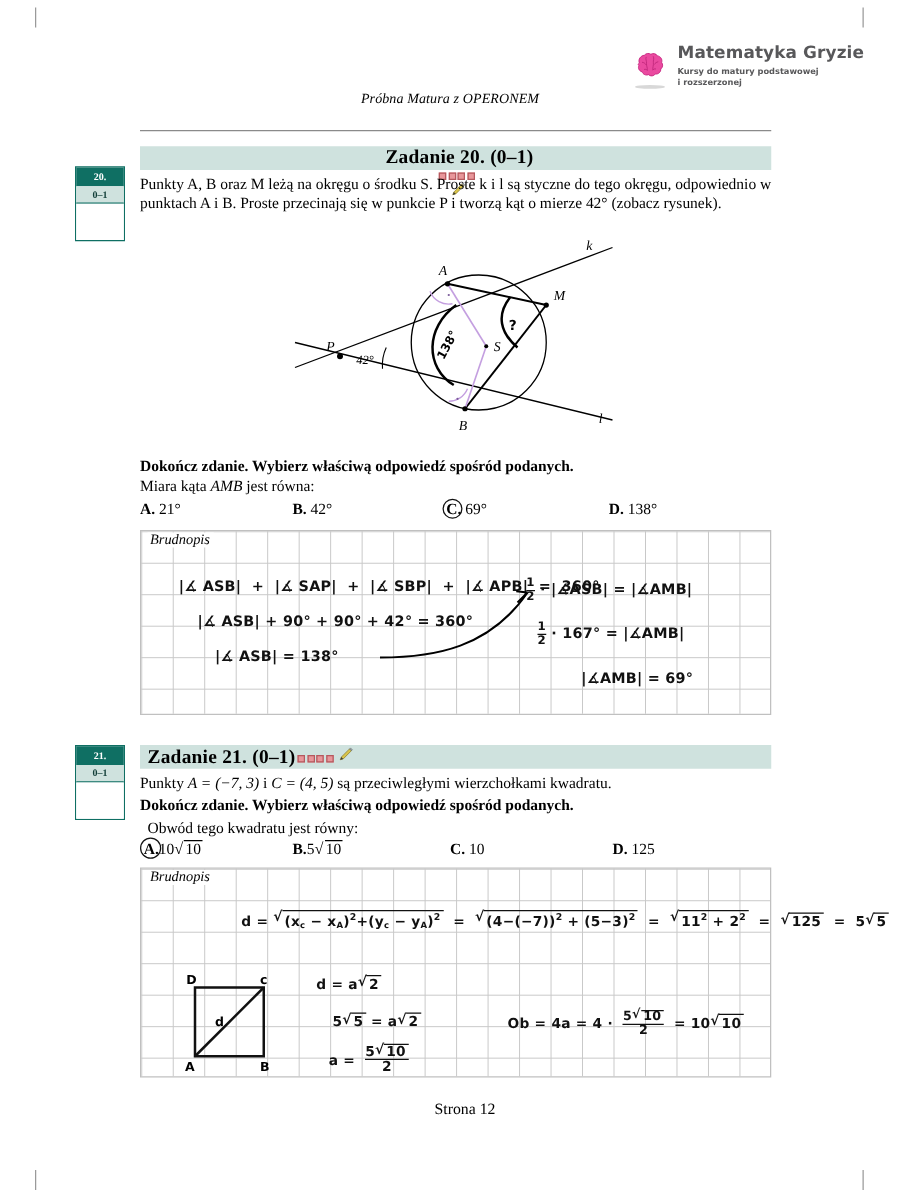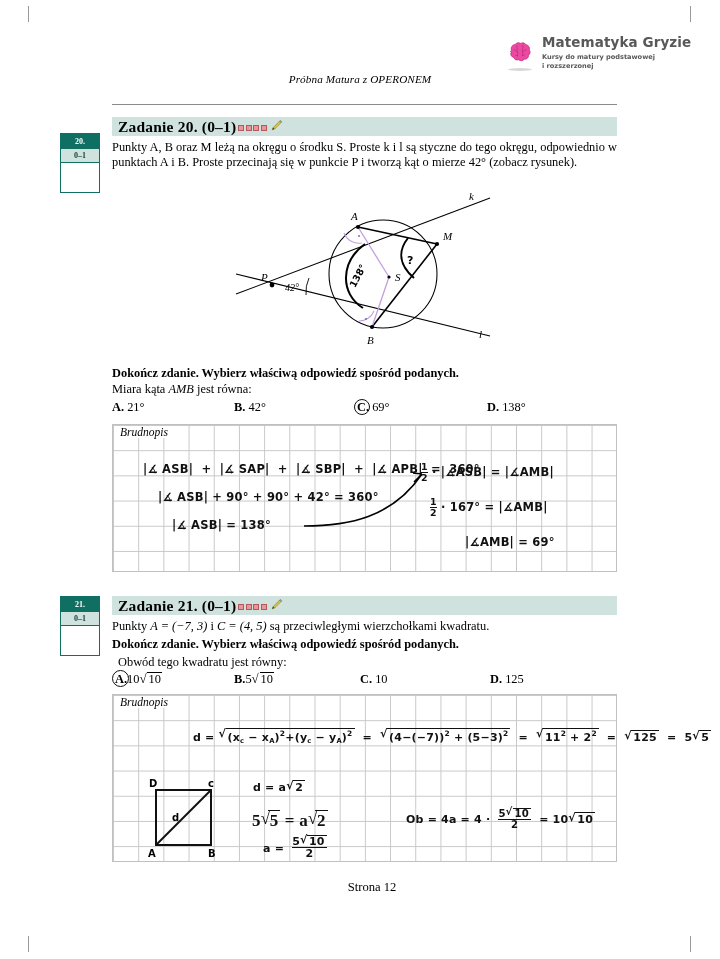--- a/index.html
+++ b/index.html
@@ -330,21 +330,21 @@
     <div class="l2">Próbna Matura z OPERONEM</div>
   </div>
   <div class="rule"></div>
 
   <div class="margin-box" style="left:60px;top:133px;">
     <div class="mb-num">20.</div>
     <div class="mb-pts">0–1</div>
     <div class="mb-blank"></div>
   </div>
 
-  <div class="task-bar" style="top:117px;">
+  <div class="task-bar" style="top:117px;flex-direction:column;">
     <span class="task-title">Zadanie 20. (0–1)</span>
     <span class="sq-group">
       <span class="sq"></span>
       <span class="sq"></span>
       <span class="sq"></span>
       <span class="sq"></span>
     </span>
     <span class="pencil">
       <svg width="13" height="13" viewBox="0 0 13 13">
         <path d="M2.2 10.8 L3.1 8.6 L9.6 2.1 L11.1 3.6 L4.6 10.1 Z" fill="#d9c44a" stroke="#7d6f18" stroke-width="0.5"></path>
@@ -525,21 +525,21 @@
     <text x="11" y="9" font-family="DejaVu Sans, sans-serif" font-weight="bold" font-size="10">D</text>
     <text x="70" y="9" font-family="DejaVu Sans, sans-serif" font-weight="bold" font-size="10">c</text>
     <text x="10" y="79" font-family="DejaVu Sans, sans-serif" font-weight="bold" font-size="10">A</text>
     <text x="70" y="79" font-family="DejaVu Sans, sans-serif" font-weight="bold" font-size="10">B</text>
     <text x="34" y="43" font-family="DejaVu Sans, sans-serif" font-weight="bold" font-size="10">d</text>
   </svg>
 
   <div class="hand" style="left:253px;top:780px;font-size:11px;">
     d = a<span class="hw-sqrt"><span class="rad">2</span></span>
   </div>
-  <div class="hand" style="left:252px;top:810px;font-size:17px;font-family:Liberation Serif, serif;">
+  <div class="hand" style="left:266px;top:810px;font-size:11px;">
     5<span class="hw-sqrt"><span class="rad">5</span></span> = a<span class="hw-sqrt"><span class="rad">2</span></span>
   </div>
   <div class="hand" style="left:263px;top:835px;font-size:11px;">
     a =&nbsp;
     <span class="hw-frac" style="font-size:1em;vertical-align:-0.5em;">
       <span class="num">5<span class="hw-sqrt"><span class="rad">10</span></span></span>
       <span class="den">2</span>
     </span>
   </div>
 

